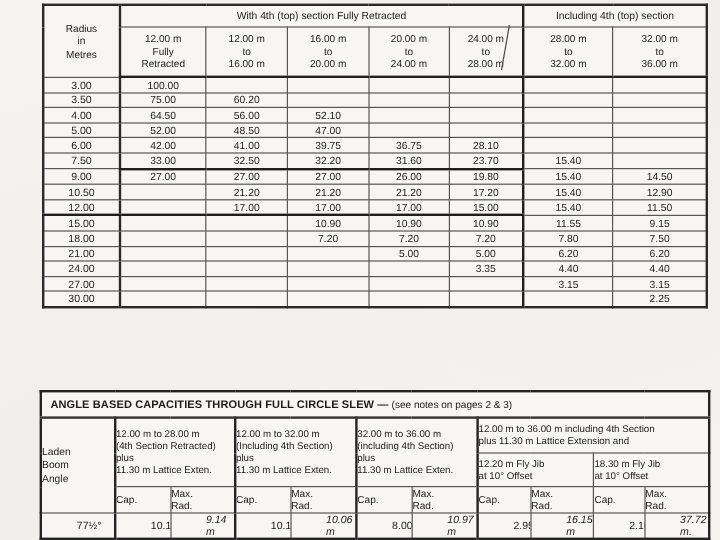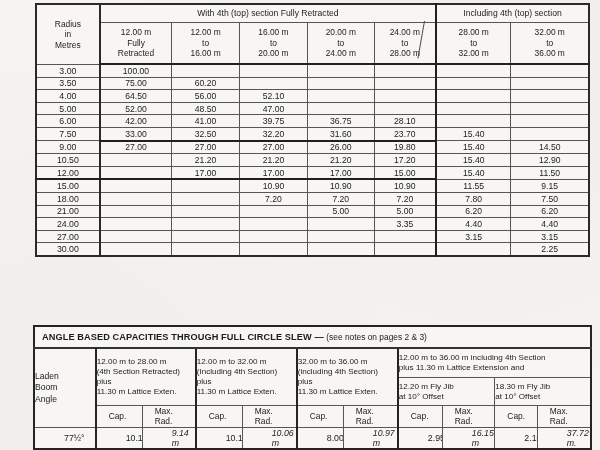--- a/index.html
+++ b/index.html
@@ -36,21 +36,21 @@
   
   .bottom-table{position:absolute;left:33px;top:325px;width:559px;border:2px solid #242424;}
   .bottom-table th,.bottom-table td{border:1px solid #565656;text-align:left;vertical-align:middle;}
   .bt-title{height:20px;font-size:9.2px;text-align:left;padding-left:7px !important;
     border-bottom:2px solid #333 !important;}
   .bt-title .t-main{font-weight:bold;letter-spacing:0.1px;}
   .bt-title .t-note{font-weight:normal;font-size:8.4px;}
   .bt-grp{font-size:8.1px;line-height:1.22;white-space:pre-line;}
   .bt-grp4{height:28px;font-size:8.1px;line-height:1.22;white-space:pre-line;}
   .bt-jib{height:27px;font-size:8.1px;line-height:1.2;white-space:pre-line;}
-  .bt-sub{height:21px;font-size:8.4px;line-height:1.1;white-space:pre-line;padding-left:12px;}
+  .bt-sub{height:21px;font-size:8.4px;line-height:1.1;white-space:pre-line;}
   .bt-angle{font-size:8.6px;line-height:1.3;white-space:pre-line;}
   .bottom-table .datarow td{height:19px;font-size:8.8px;padding-left:29px;}
   .ital{font-style:italic;}
   .gl{border-left:2px solid #242424 !important;}
 </style>
 </head>
 <body>
 
 <div class="scan-noise"></div>
 

